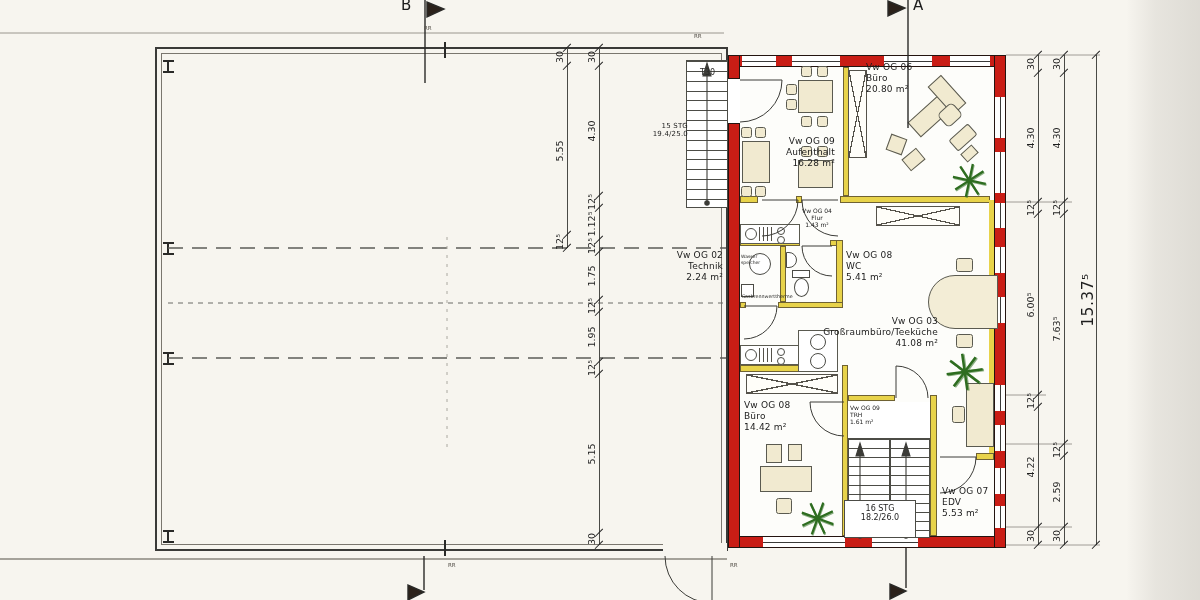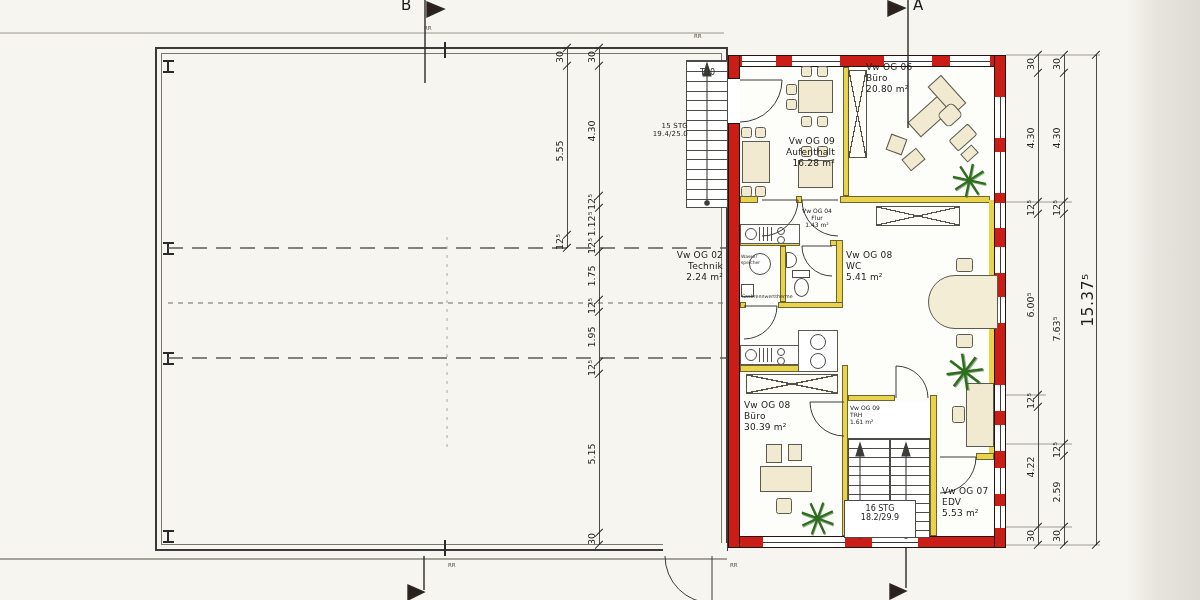--- a/index.html
+++ b/index.html
@@ -248,20 +248,25 @@
   <div class="rlabel" style="left:866px;top:62px">
     <div>Vw OG 06</div>
     <div>Büro</div>
     <div>20.80 m²</div>
   </div>
   <div class="rlabel right" style="left:778px;top:136px;width:57px">
     <div>Vw OG 09</div>
     <div>Aufenthalt</div>
     <div>16.28 m²</div>
   </div>
+  <div class="rlabel right" style="left:818px;top:316px;width:120px">
+    <div>Vw OG 03</div>
+    <div>Großraumbüro/Teeküche</div>
+    <div>41.08 m²</div>
+  </div>
   <div class="rlabel tiny center" style="left:794px;top:207px;width:46px">
     <div>Vw OG 04</div>
     <div>Flur</div>
     <div>1.43 m²</div>
   </div>
   <div class="rlabel" style="left:846px;top:250px">
     <div>Vw OG 08</div>
     <div>WC</div>
     <div>5.41 m²</div>
   </div>
@@ -271,35 +276,35 @@
     <div>2.24 m²</div>
   </div>
   <div class="rlabel" style="left:942px;top:486px">
     <div>Vw OG 07</div>
     <div>EDV</div>
     <div>5.53 m²</div>
   </div>
   <div class="rlabel" style="left:744px;top:400px">
     <div>Vw OG 08</div>
     <div>Büro</div>
-    <div>30.39 m²</div>
+    <div>14.42 m²</div>
   </div>
   <div class="rlabel tiny" style="left:850px;top:404px">
     <div>Vw OG 09</div>
     <div>TRH</div>
     <div>1.61 m²</div>
   </div>
 
   <div class="rlabel right" style="left:642px;top:122px;width:46px;font-size:7px">
     <div>15 STG</div>
     <div>19.4/25.0</div>
   </div>
   <div class="abs" style="left:844px;top:500px;width:72px;height:38px;background:#fff;border:1px solid #4c4c46;box-sizing:border-box;text-align:center;font-size:8px;color:#1c1c1c;padding-top:3px">
     <div>16 STG</div>
-    <div>18.2/29.9</div>
+    <div>18.2/26.0</div>
   </div>
 
   <div class="lab" style="left:741px;top:254px;font-size:4.5px;line-height:1.3">
     <div>Wasser</div>
     <div>speicher</div>
   </div>
   <div class="lab" style="left:738px;top:294px;width:58px;font-size:4.8px;text-align:center">Gasbrennwerttherme</div>
 
   <div class="dimchain">
       <div class="dimline" style="left: 567px; top: 48px; height: 200px;"></div>

